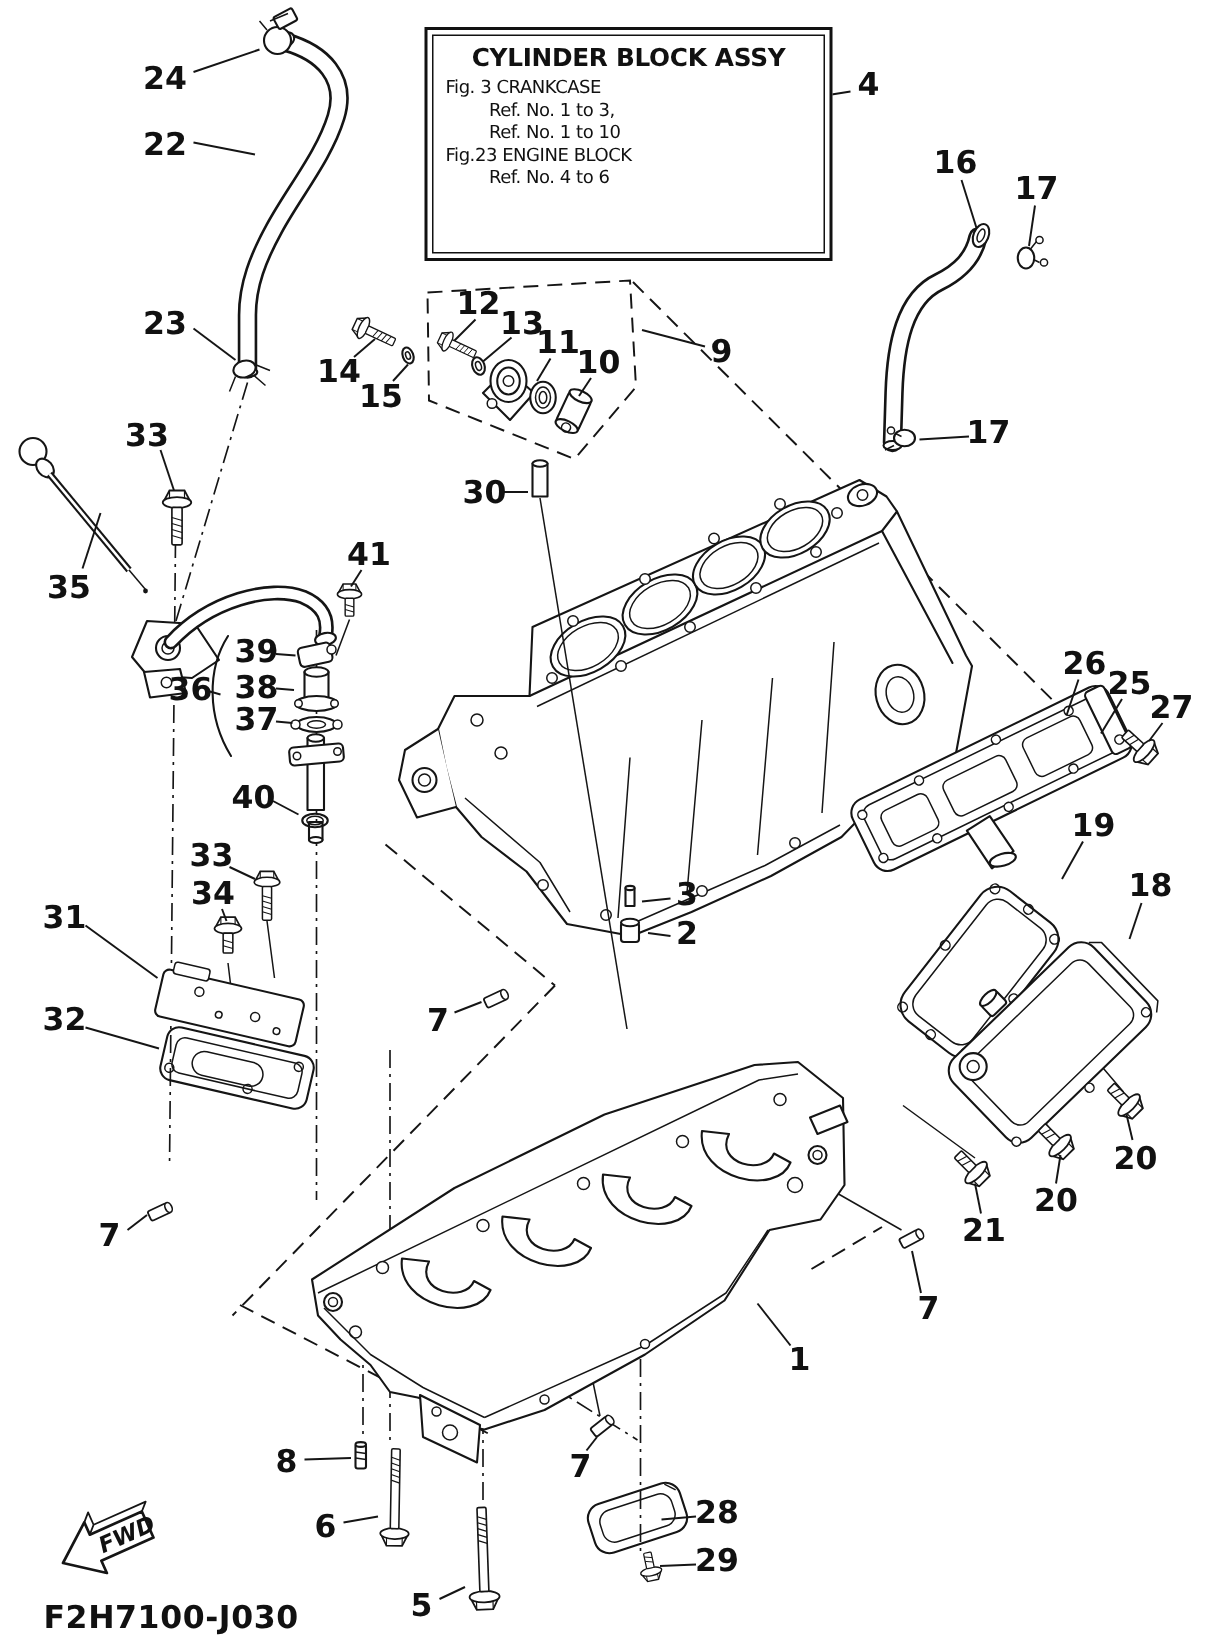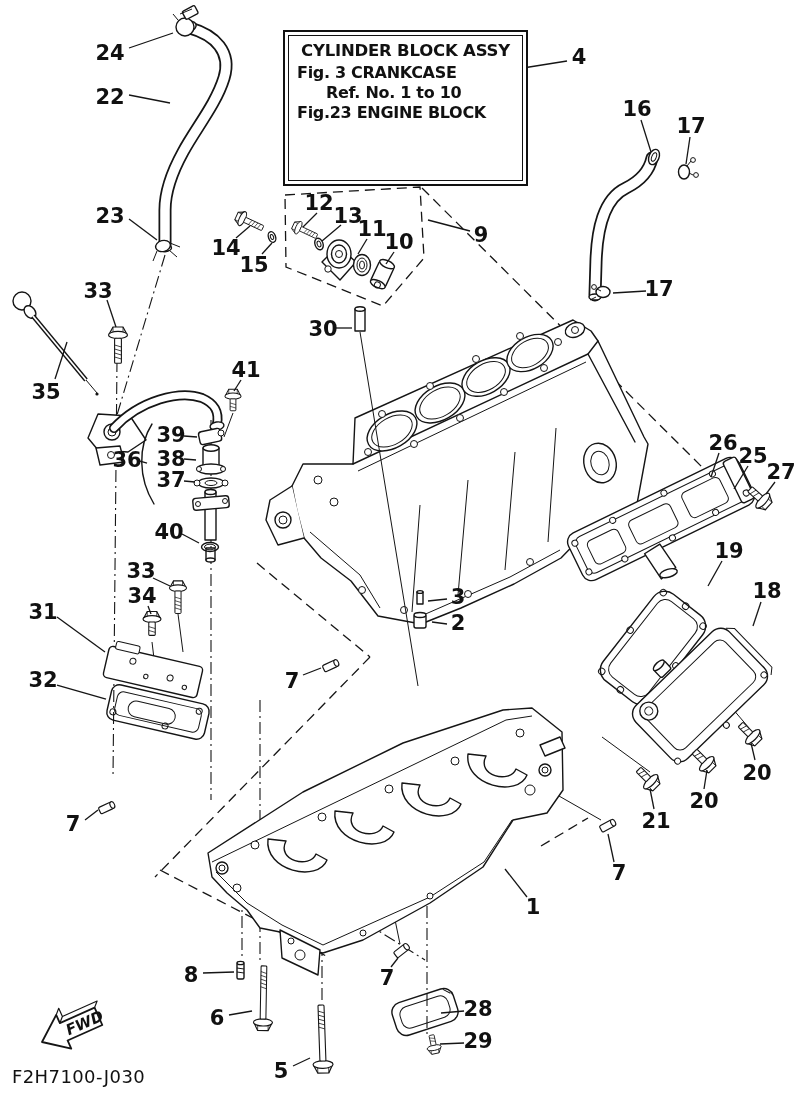--- a/index.html
+++ b/index.html
@@ -1,29 +1,29 @@
 <!DOCTYPE html>
 <html><head>
 <meta charset="utf-8">
 <style>
   html,body{margin:0;padding:0;background:#fff;}
   .stage{position:relative;width:806px;height:1097px;background:#ffffff;overflow:hidden;
          font-family:"DejaVu Sans","Liberation Sans",sans-serif;color:#111;}
   .stage > svg{position:absolute;left:0;top:0;}
   
-  .info-box{position:absolute;left:283px;top:18px;width:245px;height:156px;
-            border:2.2px solid #111;background:#fff;box-sizing:border-box;padding:3px;margin-top:12px;}
+  .info-box{position:absolute;left:283px;top:18px;width:272px;height:156px;
+            border:2.2px solid #111;background:#fff;box-sizing:border-box;padding:3px;}
   .info-inner{border:1.4px solid #111;width:100%;height:100%;box-sizing:border-box;padding:2px 0 0 0;}
   .info-title{text-align:center;font-weight:bold;font-size:16.5px;letter-spacing:-0.2px;margin:3px 0 3px 0;}
-  .info-line{font-size:16px;font-weight:bold;letter-spacing:-0.3px;line-height:1.26;white-space:nowrap;}
+  .info-line{font-size:12px;font-weight:normal;letter-spacing:-0.3px;line-height:1.26;white-space:nowrap;}
   .indent-0{padding-left:8px;}
   .indent-1{padding-left:37px;}
   .indent-2{padding-left:53px;}
   
-  .part-code{position:absolute;left:12px;top:1066px;font-size:18px;font-weight:400;letter-spacing:0.4px;}
+  .part-code{position:absolute;left:29px;top:1066px;font-size:21px;font-weight:700;letter-spacing:0.4px;}
   
   .ln{stroke:#151515;stroke-width:1.4;fill:none;stroke-linejoin:round;stroke-linecap:round;}
   .lnthin{stroke:#151515;stroke-width:1;fill:none;stroke-linejoin:round;}
   .fillw{fill:#ffffff;}
   .dash{stroke:#151515;stroke-width:1.3;fill:none;stroke-dasharray:10 6;}
   .dashdot{stroke:#151515;stroke-width:1.1;fill:none;stroke-dasharray:12 4 2 4;}
   .callout-num{font-family:"DejaVu Sans","Liberation Sans",sans-serif;font-size:21px;font-weight:bold;
                fill:#111;text-anchor:middle;}
   .callout-line{stroke:#151515;stroke-width:1.3;}
   .fwd-text{font-size:15px;font-weight:bold;font-style:italic;fill:#111;}
@@ -519,21 +519,23 @@
         <line x1="464" y1="1043" x2="440" y2="1044" class="callout-line"></line>
         <text x="478" y="1047.5" class="callout-num">29</text>
       </g>
 </svg>
 
 <div class="info-box">
   <div class="info-inner">
     <div class="info-title">CYLINDER BLOCK ASSY</div>
     <div id="info-lines">
           <div class="info-line indent-0">Fig.  3 CRANKCASE</div>
+          <div class="info-line indent-1">Ref. No. 1 to 3,</div>
           <div class="info-line indent-1">Ref. No. 1 to 10</div>
           <div class="info-line indent-0">Fig.23 ENGINE BLOCK</div>
+          <div class="info-line indent-1">Ref. No. 4 to 6</div>
         </div>
   </div>
 </div>
 
 <div class="part-code">F2H7100-J030</div>
 
 </div>
 
 </body></html>

